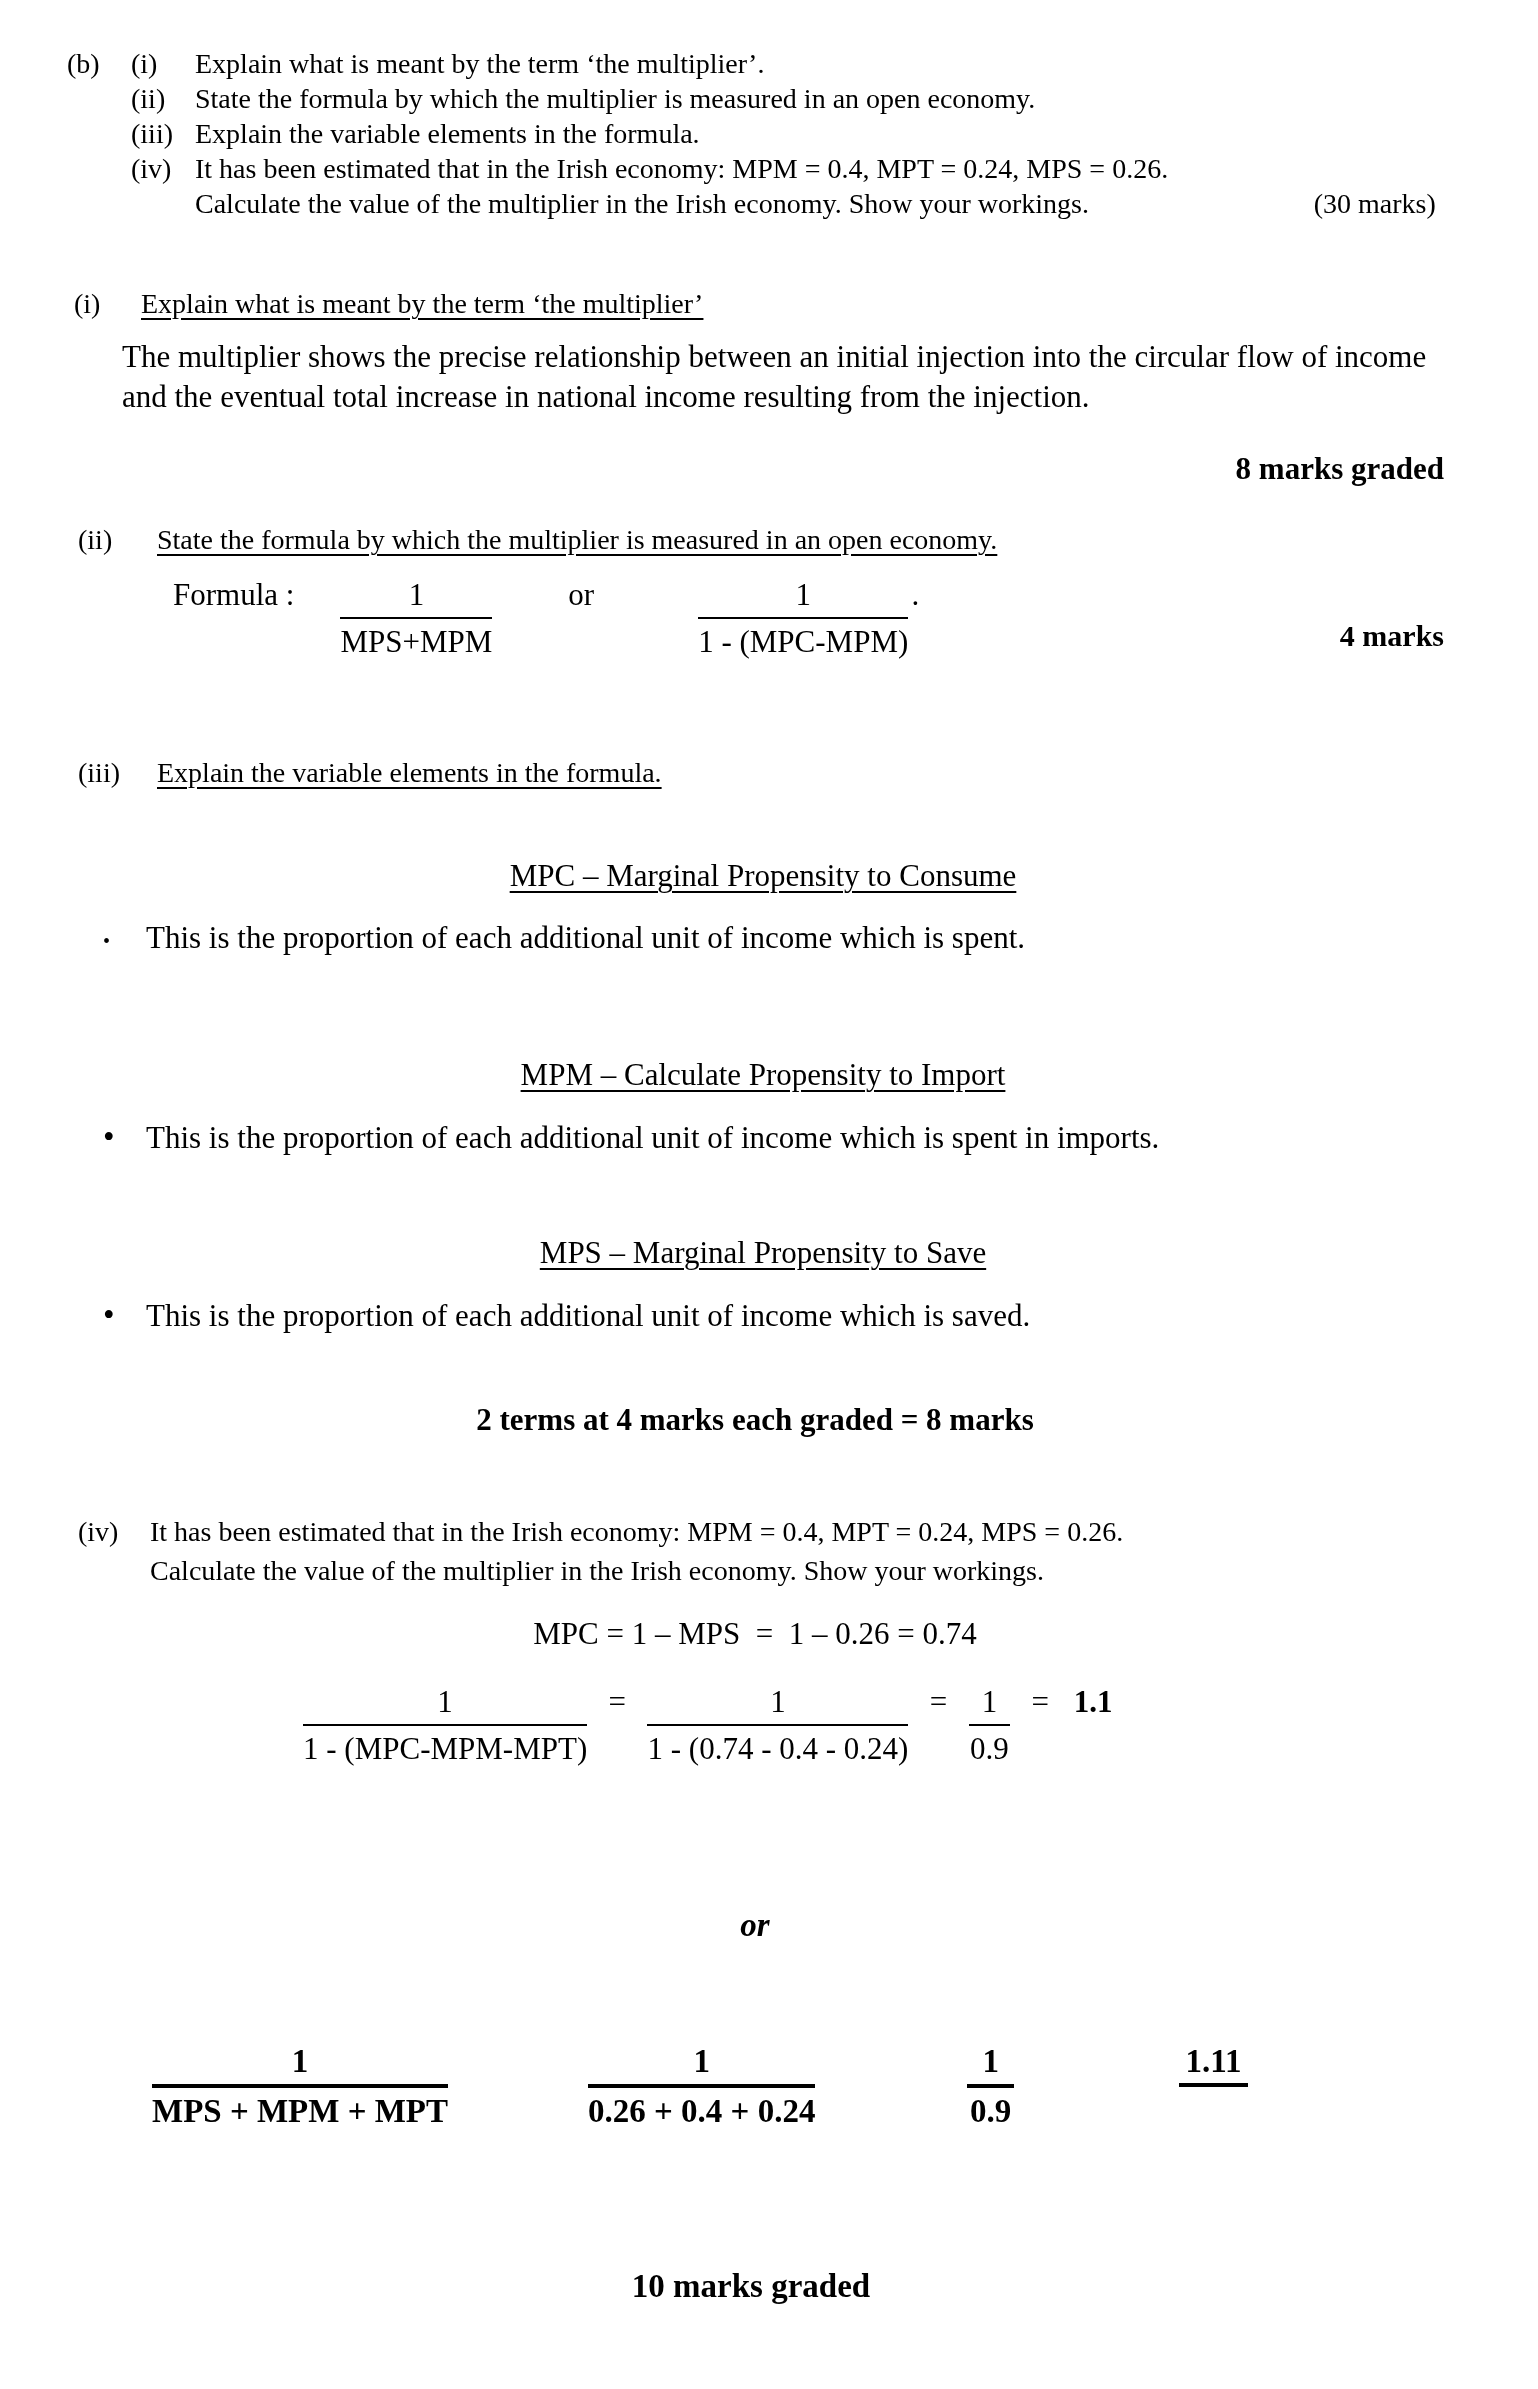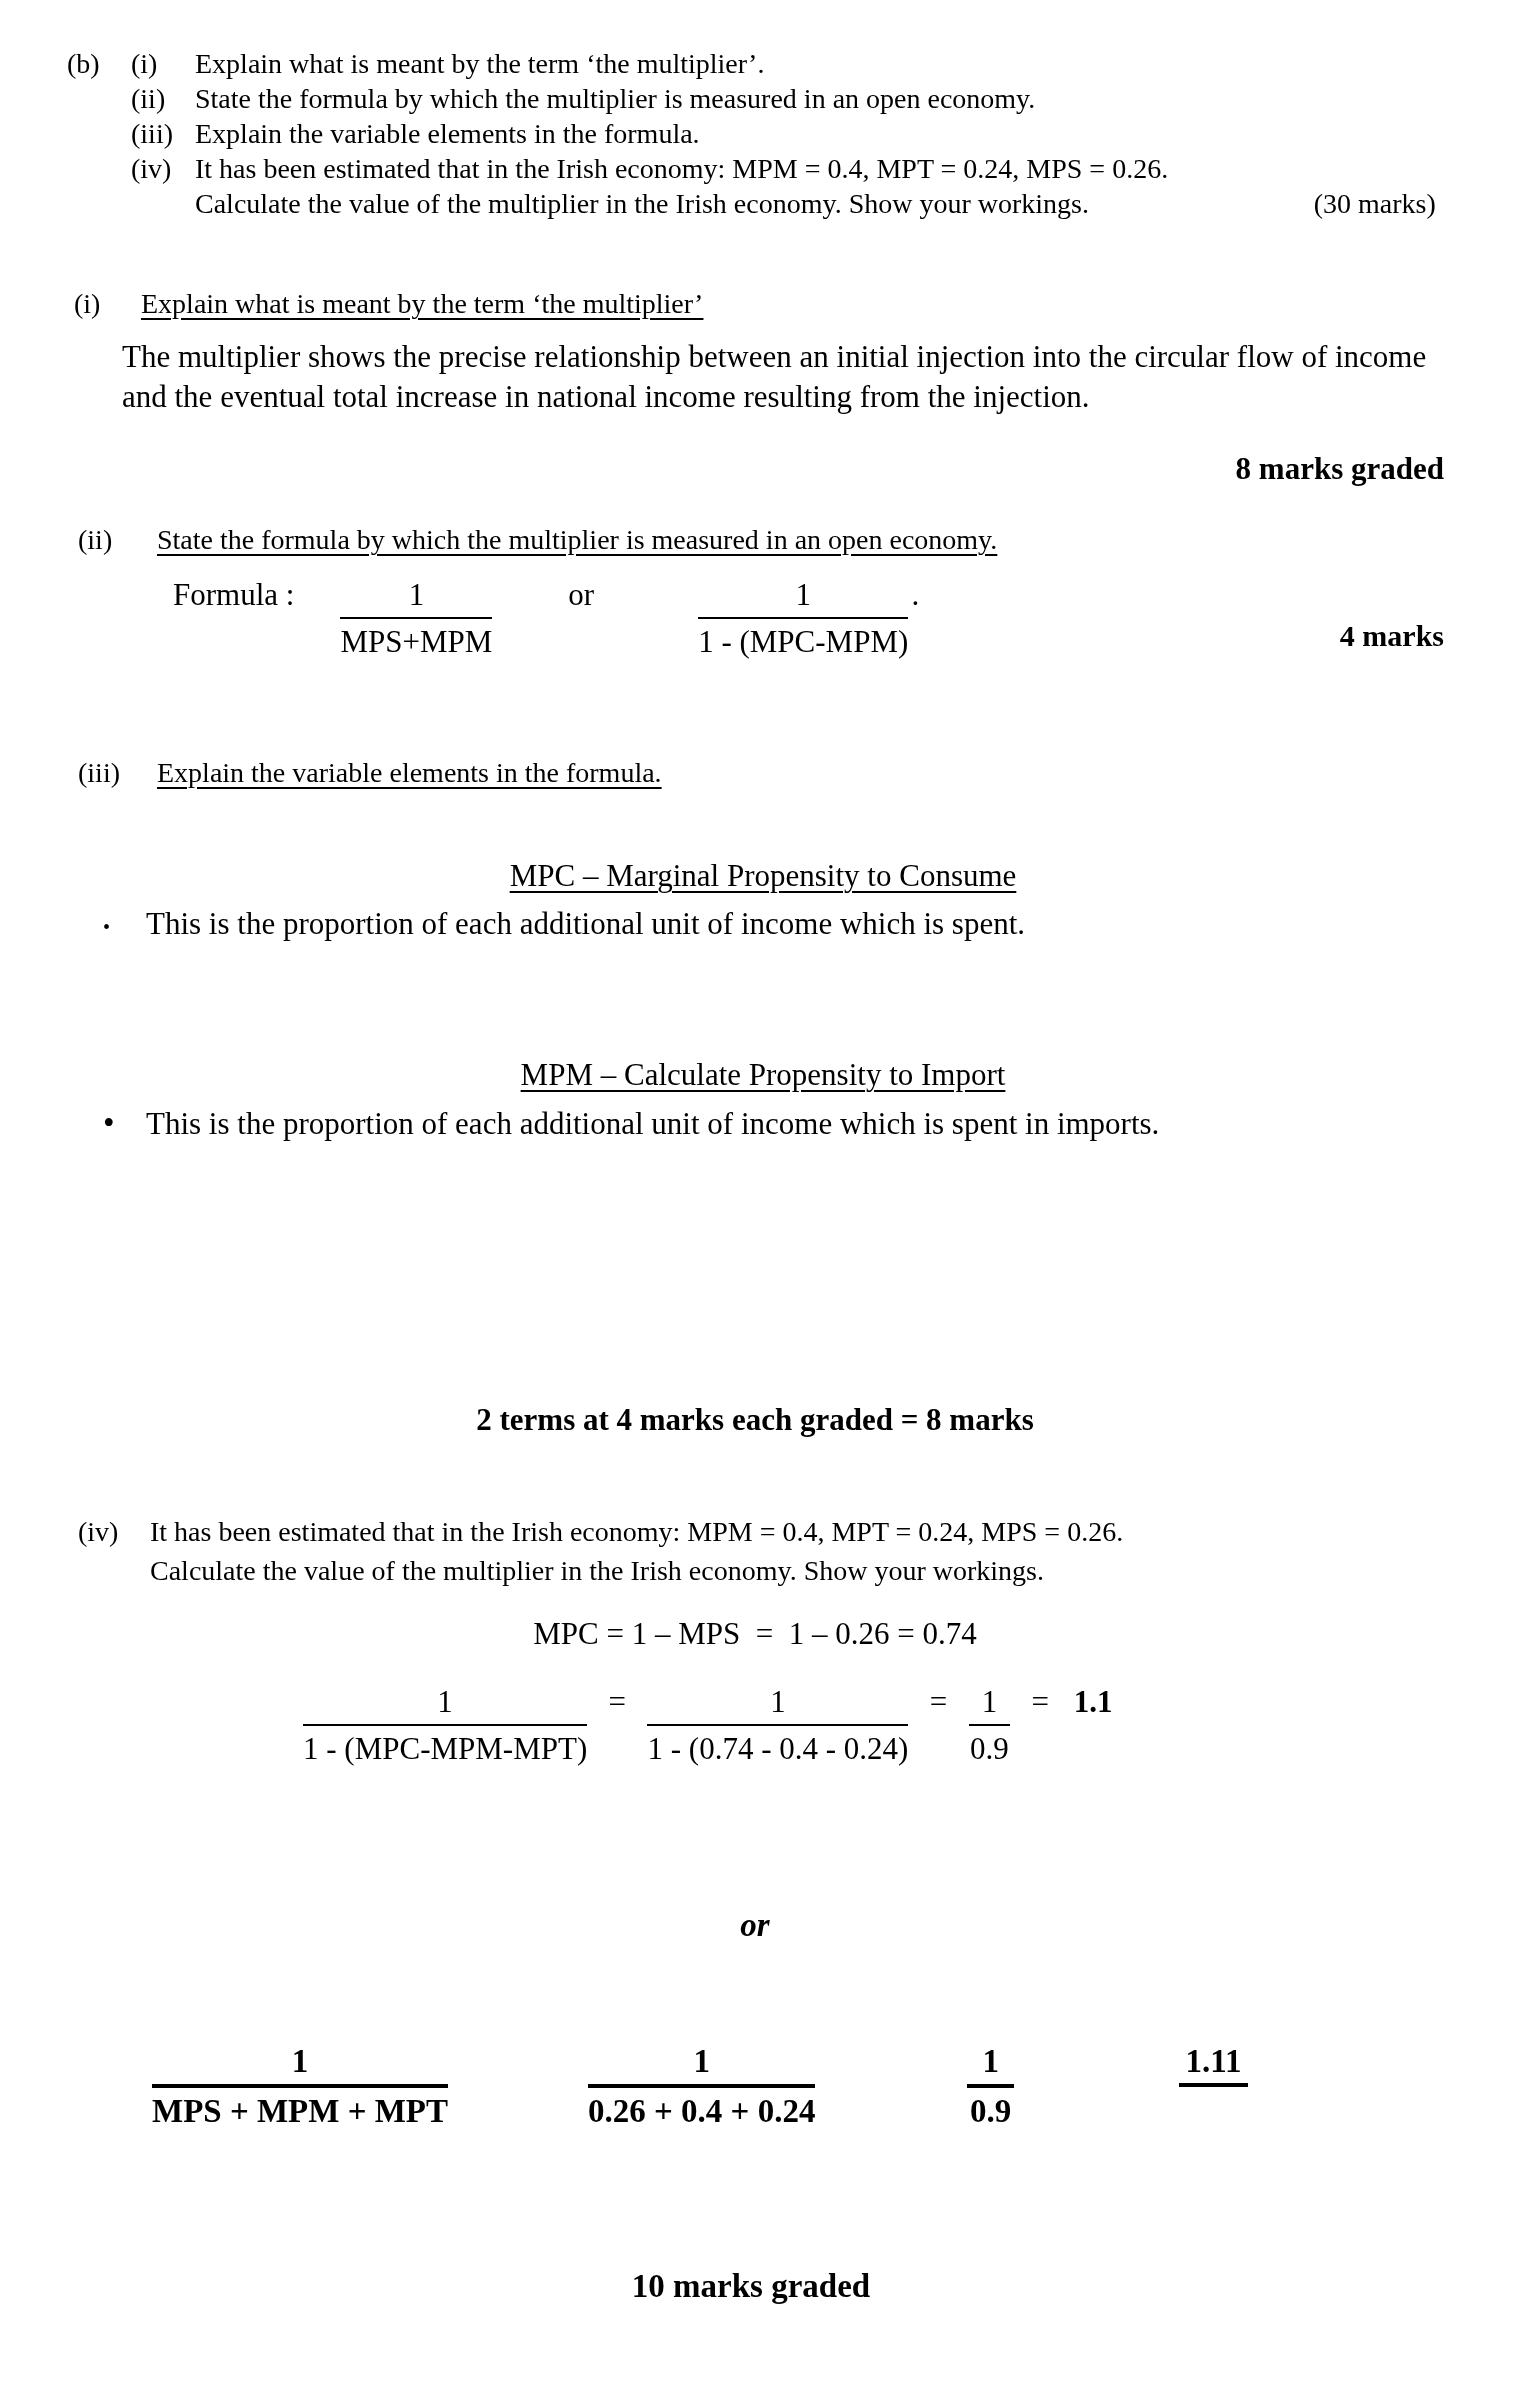--- a/index.html
+++ b/index.html
@@ -48,21 +48,21 @@
   .frac-period { margin-left: 3.3px; }
   .marks-4 { position: absolute; right: 0; top: 41px; font-size: 30px; font-weight: bold; }
 
   
   .sec-iii-h { top: 755px; left: 78px; right: 95px; }
   .term { left: 66px; right: 95px; }
   .term-1 { top: 856px; }
   .term-2 { top: 1055px; }
   .term-3 { top: 1233px; }
   .term-title { text-align: center; font-size: 31px; line-height: 39px; font-family: Liberation Serif, serif; }
-  .bullet-row { display: flex; align-items: baseline; margin-top: 9px; padding-left: 37px; font-size: 31px; line-height: 40px; }
+  .bullet-row { display: flex; align-items: baseline; margin-top: 23px; padding-left: 37px; font-size: 31px; line-height: 40px; }
   .bullet-glyph { flex: 0 0 43px; }
   .bullet-glyph::before { content: "\2022"; }
   .bullet-small::before { font-size: 20px; }
   .bullet-big::before { font-size: 33px; }
   .marks-2terms { top: 1402px; left: 66px; right: 95px; text-align: center; font-size: 31px; font-weight: bold; }
 
   
   .sec-iv { top: 1512px; left: 78px; right: 95px; font-size: 28px; }
   .sec-iv .h-row { font-size: 28px; line-height: 39px; }
   .sec-iv .cont { margin-left: 72px; font-size: 28px; line-height: 39px; }
@@ -167,20 +167,27 @@
   </section>
 
   <section class="abs term term-2">
     <div class="term-title"><span class="u">MPM – Calculate Propensity to Import</span></div>
     <div class="bullet-row">
       <span class="bullet-glyph bullet-big"></span>
       <span>This is the proportion of each additional unit of income which is spent in imports.</span>
     </div>
   </section>
 
+  <section class="abs term term-3">
+    <div class="term-title"><span class="u">MPS – Marginal Propensity to Save</span></div>
+    <div class="bullet-row">
+      <span class="bullet-glyph bullet-big"></span>
+      <span>This is the proportion of each additional unit of income which is saved.</span>
+    </div>
+  </section>
 
   <div class="abs marks-2terms">2 terms at 4 marks each graded = 8 marks</div>
 
   <section class="abs sec-iv">
     <div class="h-row">
       <span class="h-num-xwide">(iv)</span>
       <span>It has been estimated that in the Irish economy: MPM = 0.4, MPT = 0.24, MPS = 0.26.</span>
     </div>
     <div class="cont">Calculate the value of the multiplier in the Irish economy. Show your workings.</div>
   </section>

